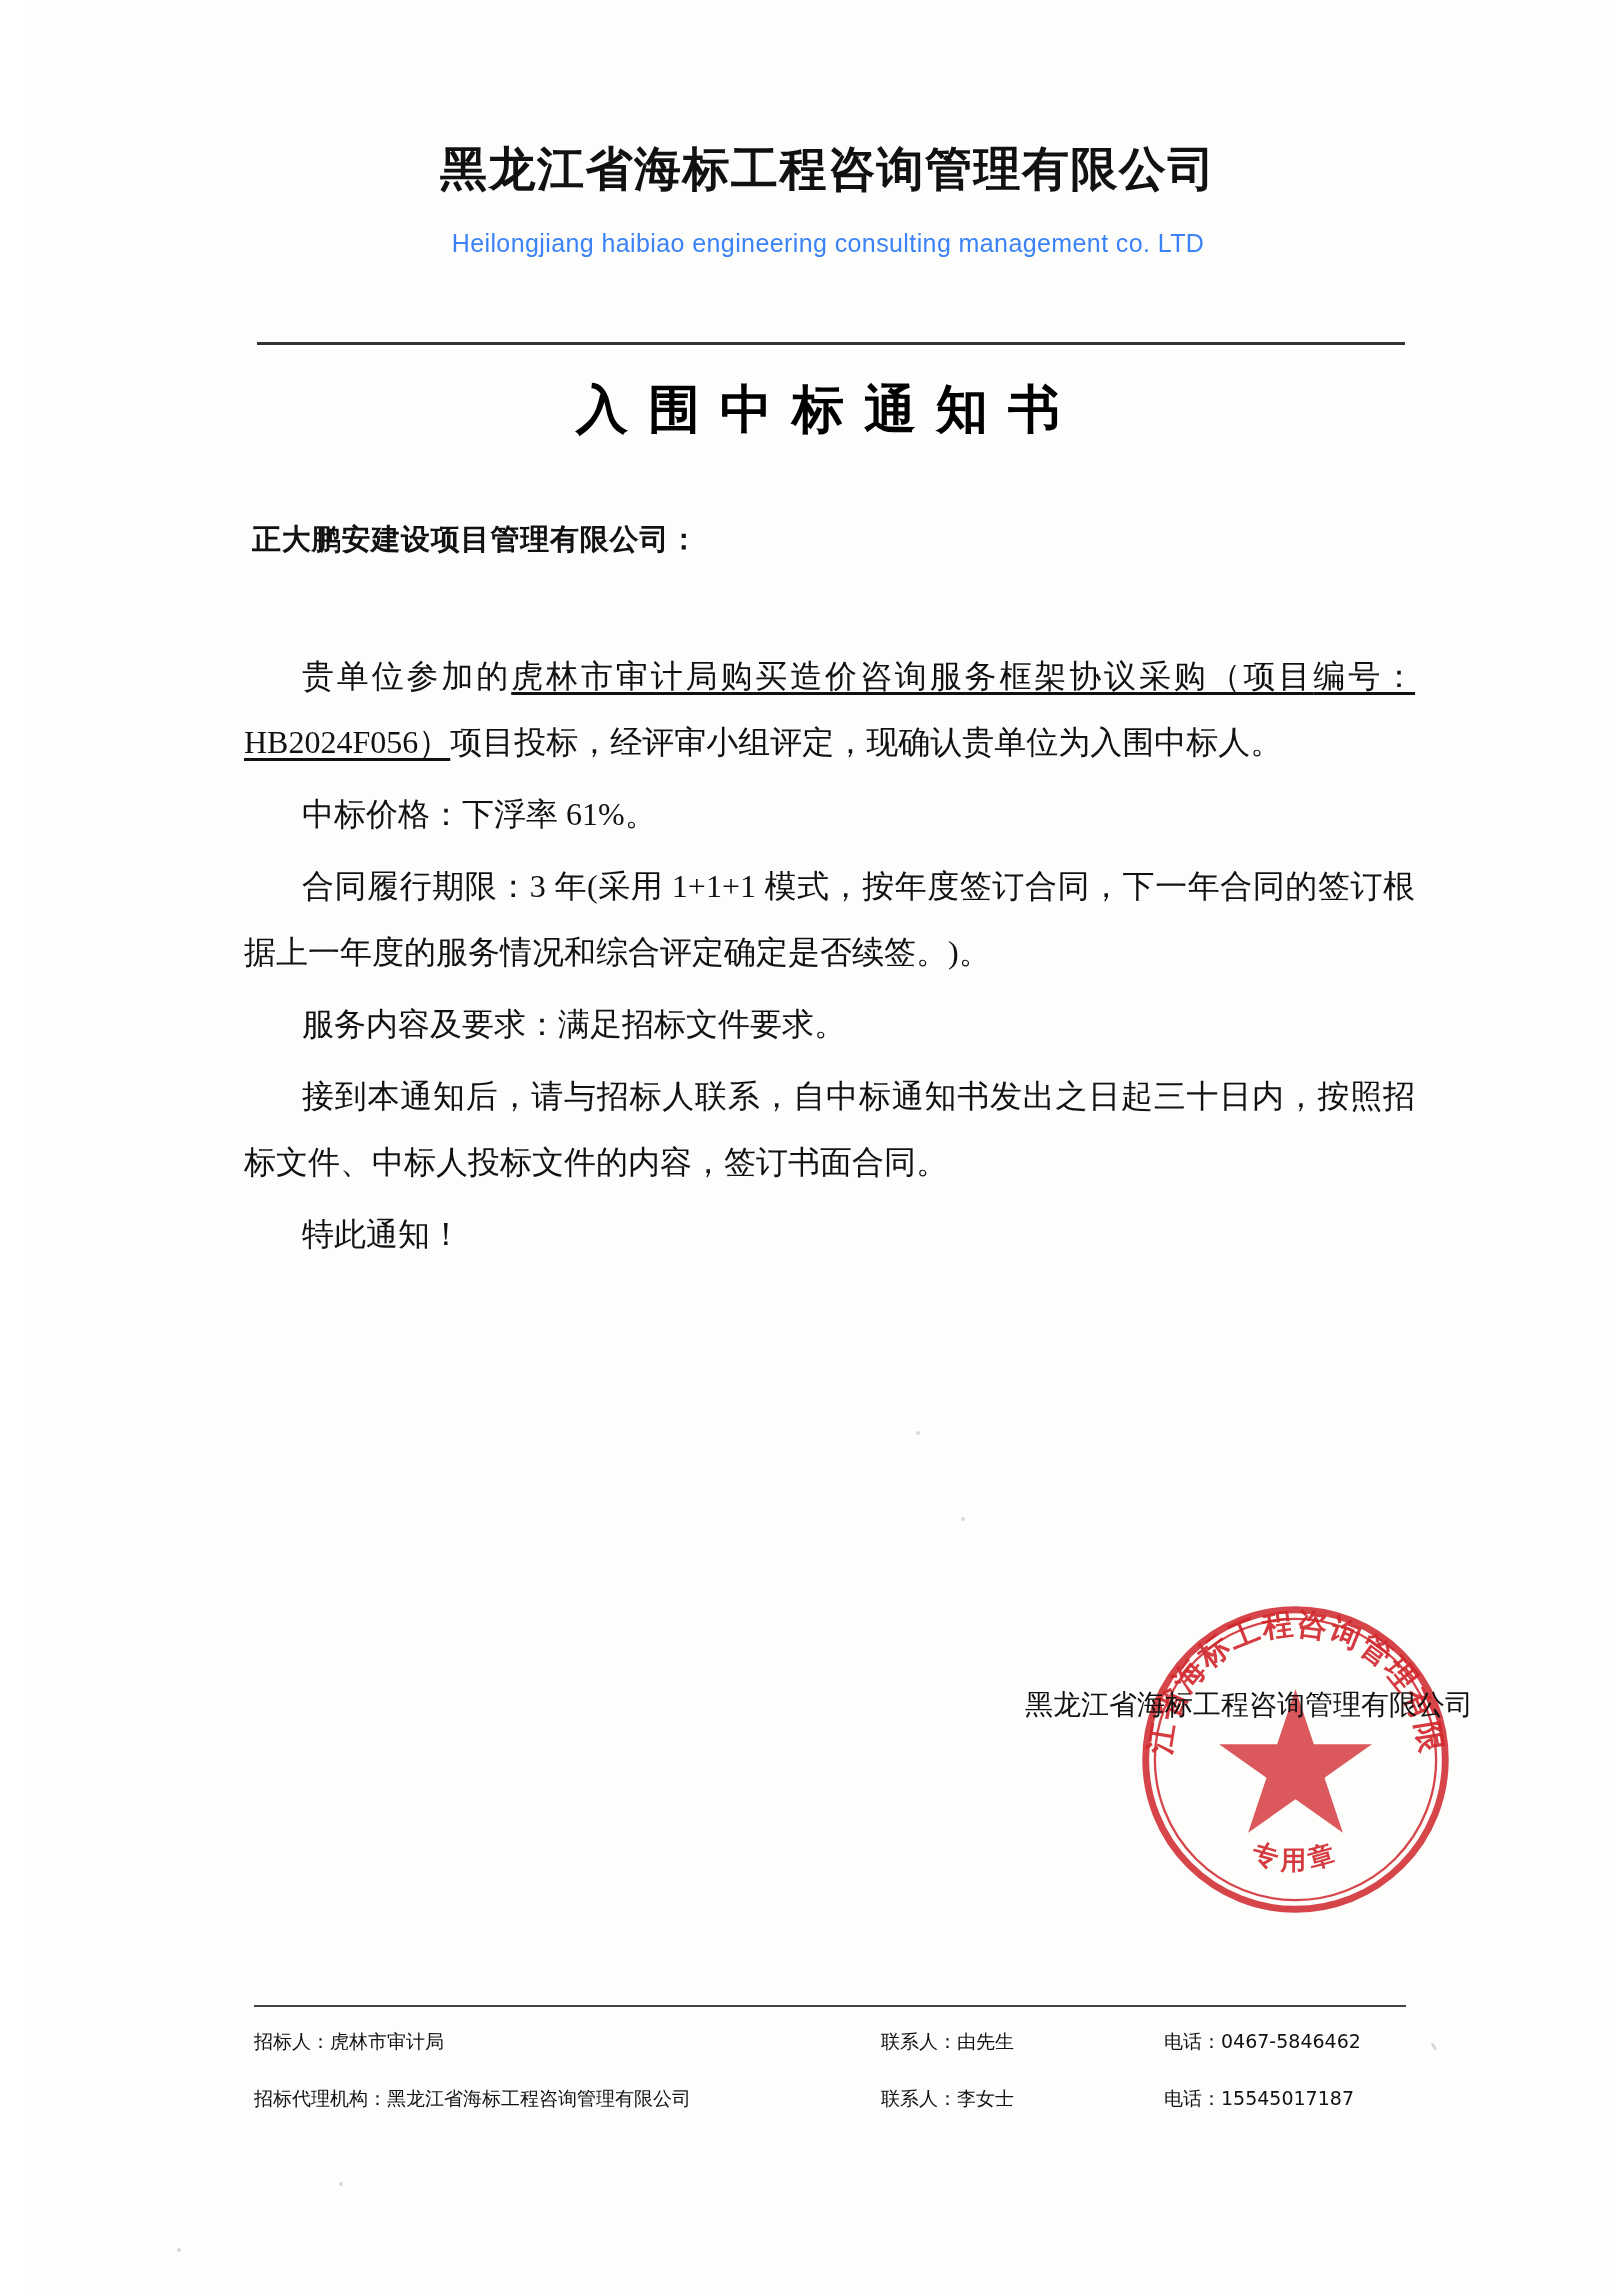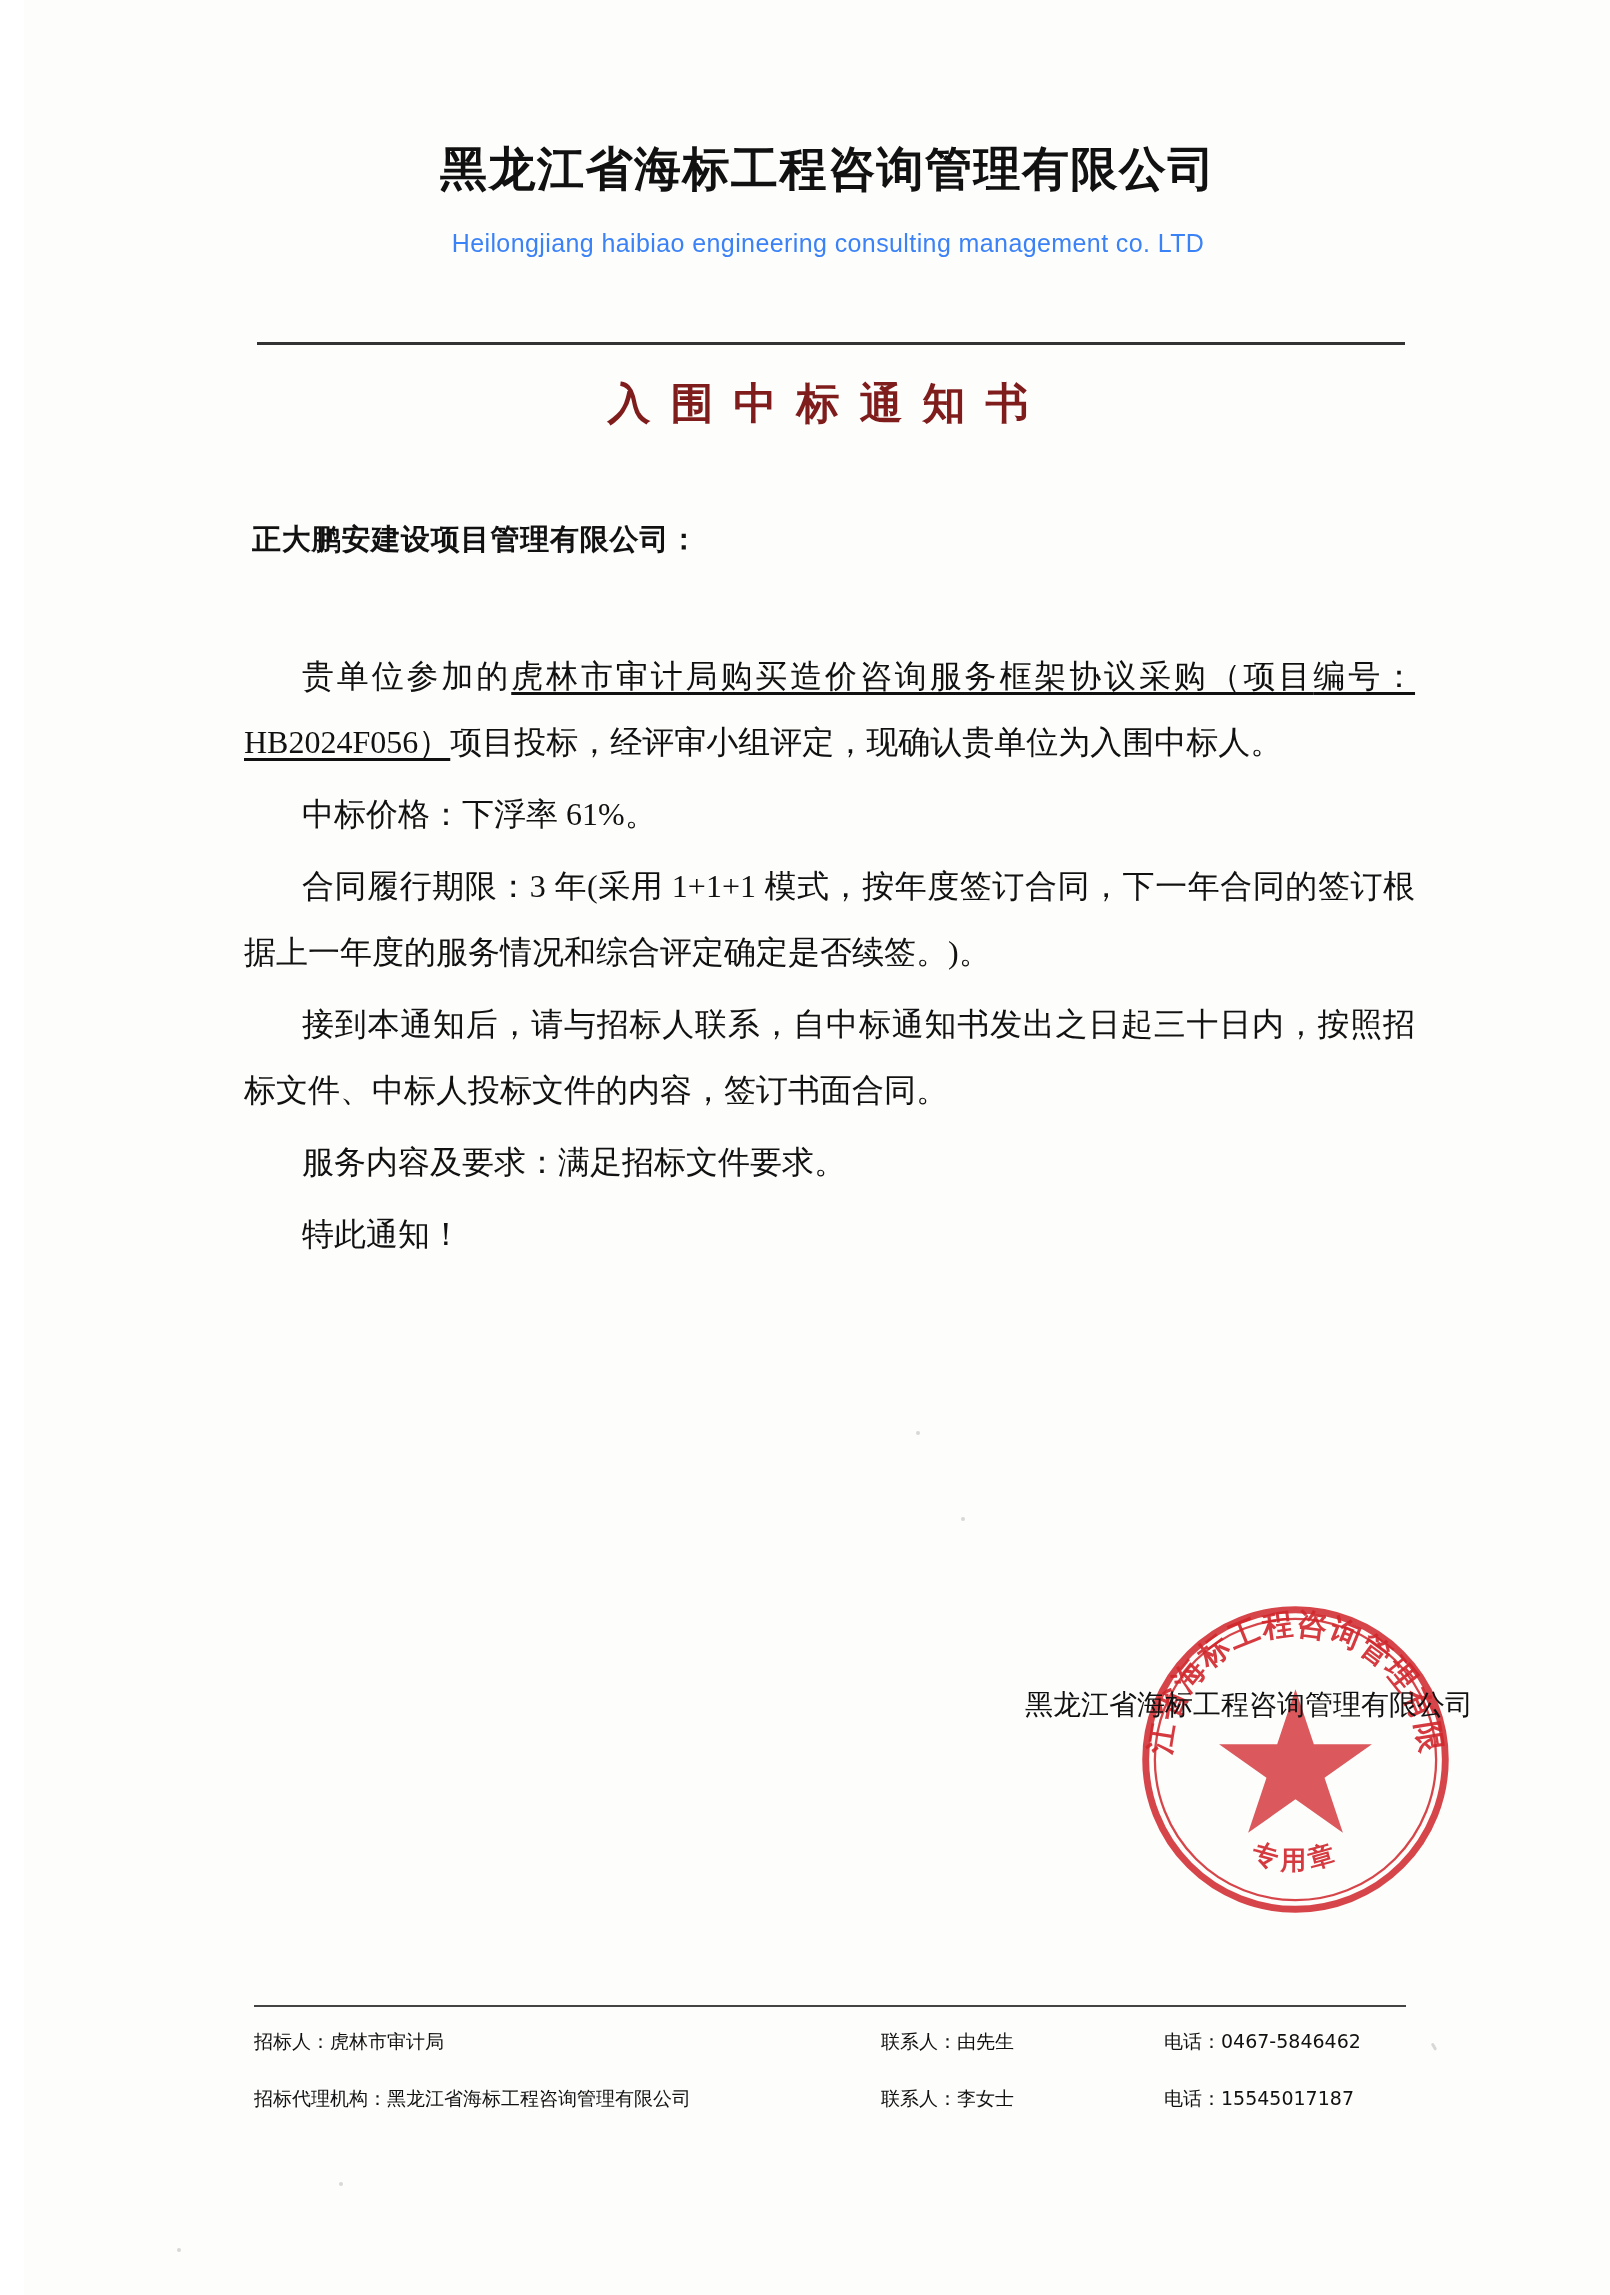--- a/index.html
+++ b/index.html
@@ -60,23 +60,23 @@
 
   
   .doc-title {
     position: absolute;
     left: 230px;
     top: 375px;
     width: 1148px;
     text-align: center;
     font-family: "DejaVu Sans", sans-serif;
     font-weight: bold;
-    font-size: 43px;
+    font-size: 52px;
     letter-spacing: 20px;
-    color: #7f1d1d;
+    color: #000000;
     white-space: nowrap;
   }
 
   
   .addressee {
     position: absolute;
     left: 228px;
     top: 520px;
     font-family: "DejaVu Sans", sans-serif;
     font-weight: bold;
@@ -182,23 +182,23 @@
 
   <div class="addressee">正大鹏安建设项目管理有限公司：</div>
 
   <div class="body-text">
     <p class="para"><span>贵单位参加的</span><span class="u">虎林市审计局购买造价咨询服务框架协议采购（项目</span><span class="u">编号：HB2024F056）</span><span>项目投标，经评审小组评定，现确认贵单位为入围中标人。</span></p>
 
     <p class="para">中标价格：下浮率 61%。</p>
 
     <p class="para">合同履行期限：3 年(采用 1+1+1 模式，按年度签订合同，下一年合同的签订根据上一年度的服务情况和综合评定确定是否续签。)。</p>
 
+    <p class="para">服务内容及要求：满足招标文件要求。</p>
+
     <p class="para">接到本通知后，请与招标人联系，自中标通知书发出之日起三十日内，按照招标文件、中标人投标文件的内容，签订书面合同。</p>
-
-    <p class="para">服务内容及要求：满足招标文件要求。</p>
 
     <p class="para">特此通知！</p>
   </div>
 
   <div class="seal">
     <svg width="321" height="321" viewBox="0 0 420 420" xmlns="http://www.w3.org/2000/svg">
       <g fill="none" stroke="#d0262b" stroke-width="9" opacity="0.85">
         <circle cx="210" cy="210" r="196"></circle>
         <circle cx="210" cy="210" r="184" stroke-width="3"></circle>
       </g>

